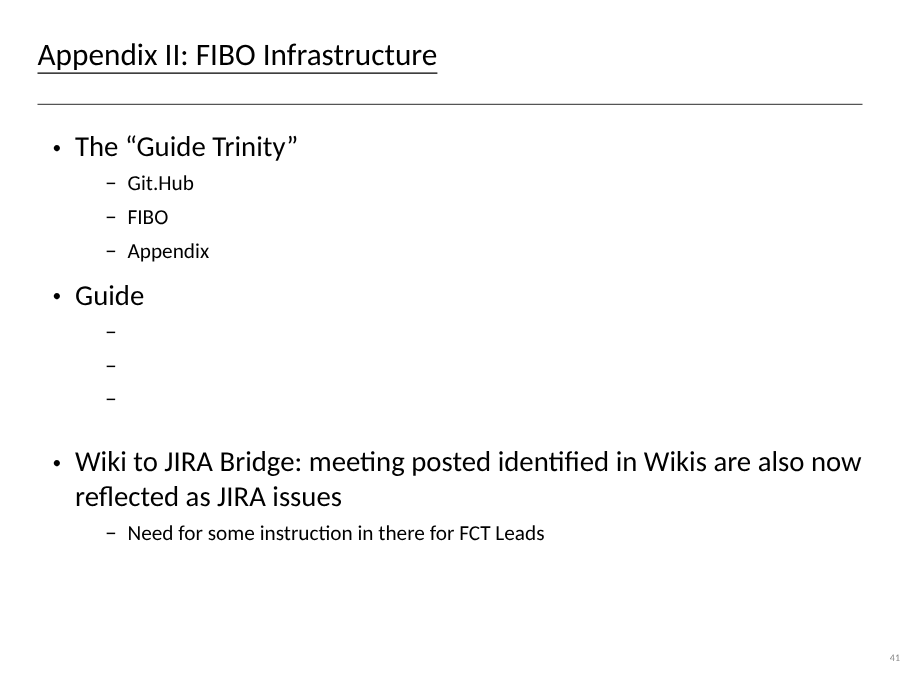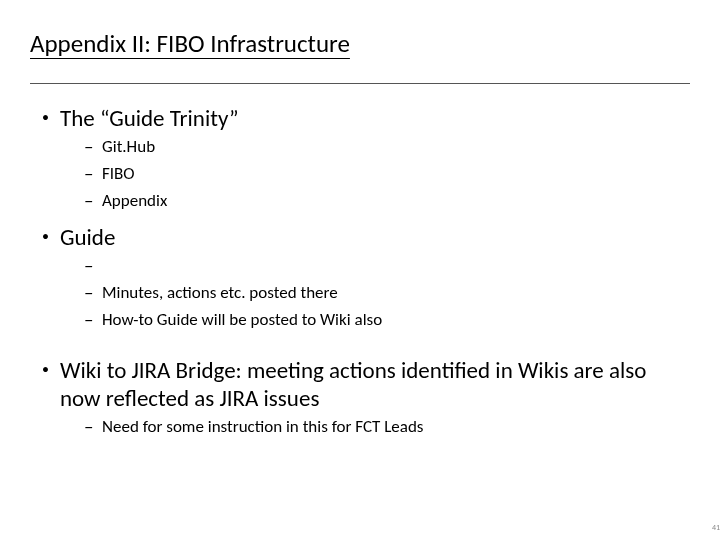--- a/index.html
+++ b/index.html
@@ -91,36 +91,34 @@
     <div class="bullet-row">
       <span class="bullet-dot">•</span>
       <span class="bullet-text">Guide</span>
     </div>
     <ul class="sub">
       <li>
           <span class="dash">–</span>
         </li>
       <li>
           <span class="dash">–</span>
-          <span class="sub-text">Minutes, actions etc. posted there</span>
         </li>
       <li>
           <span class="dash">–</span>
-          <span class="sub-text">How-to Guide will be posted to Wiki also</span>
         </li>
     </ul>
   </li>
 
   <li class="gap">
     <div class="bullet-row">
       <span class="bullet-dot">•</span>
-      <span class="bullet-text">Wiki to JIRA Bridge: meeting actions identified in Wikis are also now reflected as JIRA issues</span>
+      <span class="bullet-text">Wiki to JIRA Bridge: meeting posted identified in Wikis are also now reflected as JIRA issues</span>
     </div>
     <ul class="sub">
       <li>
           <span class="dash">–</span>
-          <span class="sub-text">Need for some instruction in this for FCT Leads</span>
+          <span class="sub-text">Need for some instruction in there for FCT Leads</span>
         </li>
     </ul>
   </li>
 </ul>
 
 <div class="pagenum">41</div>
 
 </body></html>

